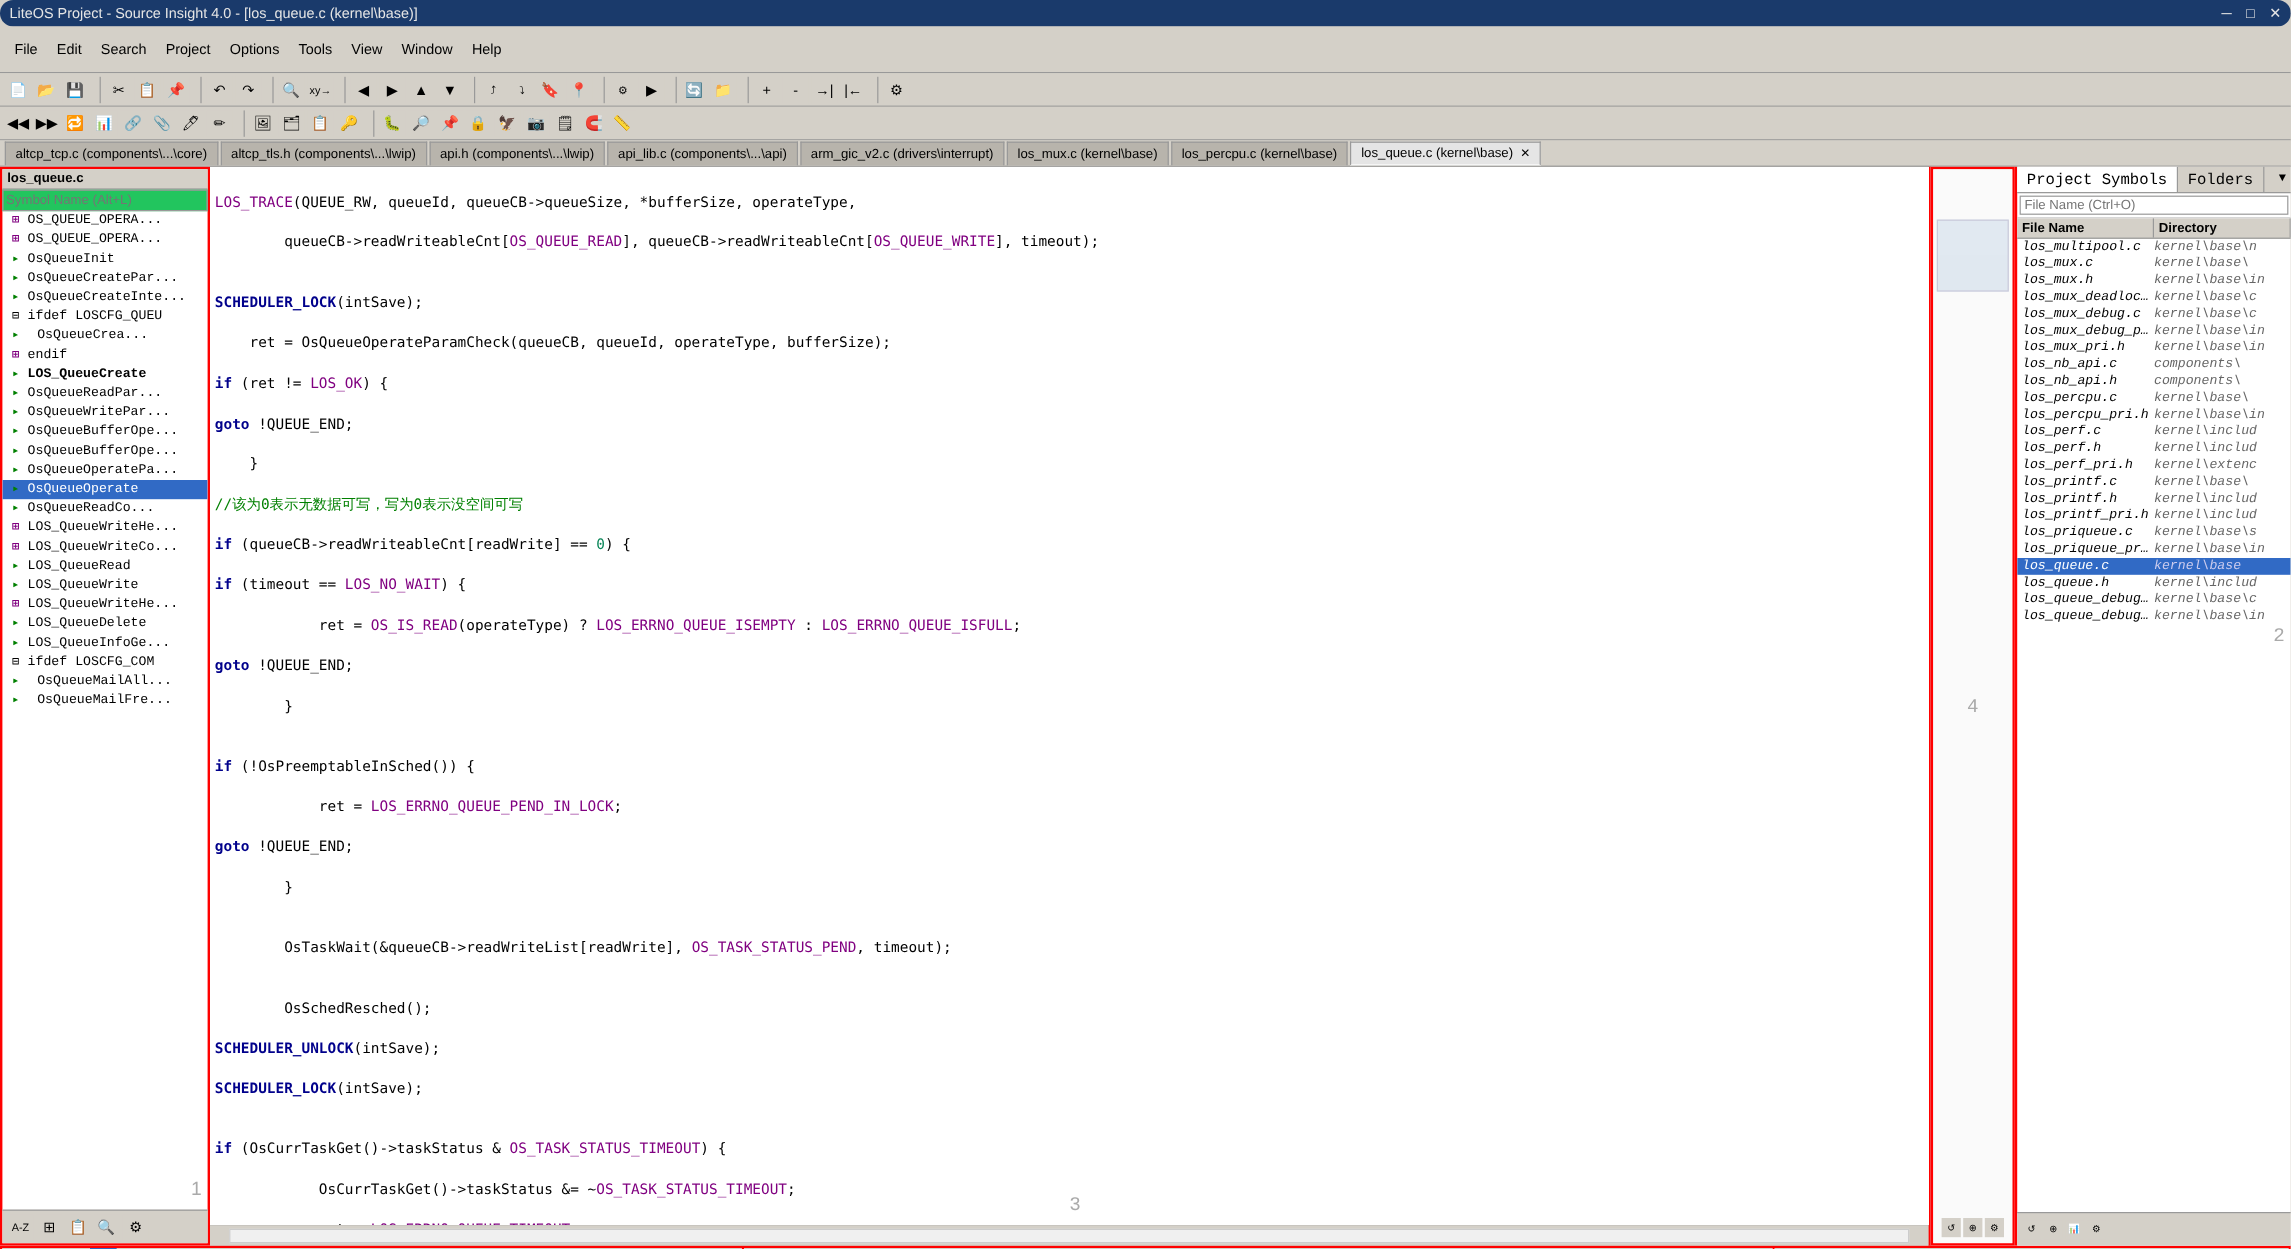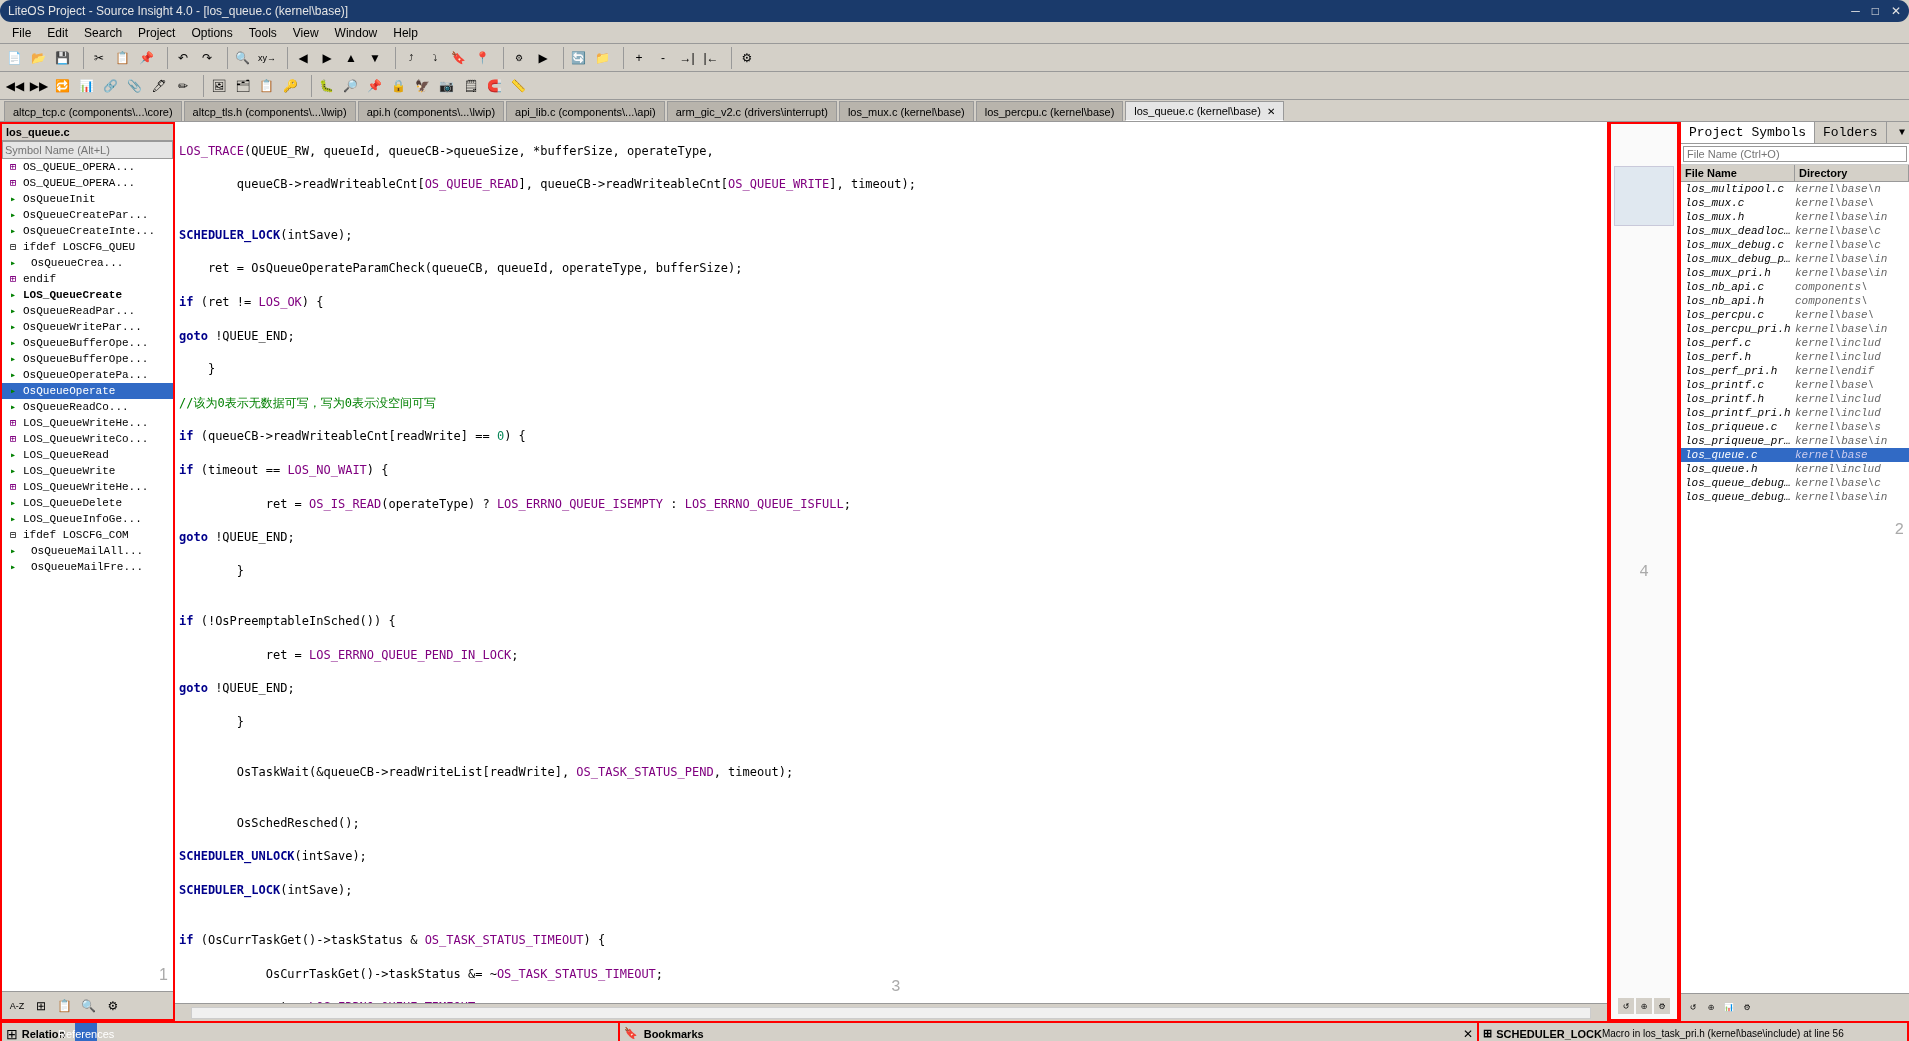--- a/index.html
+++ b/index.html
@@ -2,42 +2,42 @@
 <html><head>
   <meta charset="utf-8">
   <style>
     * { box-sizing: border-box; margin: 0; padding: 0; }
     body { font-family: 'Consolas', 'Courier New', monospace; font-size: 11px; background: #d4d0c8; overflow: hidden; width: 1909px; height: 1041px; }
     
     
     #title-bar { background: #1a3a6b; color: #e5e5e5; height: 22px; display: flex; align-items: center; justify-content: space-between; padding: 0 8px; font-size: 12px; font-family: Arial, sans-serif; border-radius: 11px; }
 
     
-    #menu-bar { background: #d4d0c8; border-bottom: 1px solid #999; height: 22px; display: flex; align-items: center; padding: 0 4px; font-family: Arial, sans-serif; font-size: 12px; }
+    #menu-bar { background: #d4d0c8; border-bottom: 1px solid #999; height: 39px; display: flex; align-items: center; padding: 0 4px; font-family: Arial, sans-serif; font-size: 12px; }
     #menu-bar .menu-item { padding: 2px 8px; cursor: pointer; }
 
     
     #toolbar { background: #d4d0c8; border-bottom: 1px solid #999; height: 28px; display: flex; align-items: center; padding: 2px 4px; gap: 2px; }
     .toolbar-btn { width: 22px; height: 22px; background: #d4d0c8; border: 1px solid transparent; cursor: pointer; display: flex; align-items: center; justify-content: center; font-size: 12px; }
     .toolbar-sep { width: 6px; height: 22px; border-right: 1px solid #999; margin: 0 2px; }
     #toolbar2 { background: #d4d0c8; border-bottom: 1px solid #999; height: 28px; display: flex; align-items: center; padding: 2px 4px; gap: 2px; }
 
     
     #tab-bar { background: #d4d0c8; border-bottom: 1px solid #999; height: 22px; display: flex; align-items: flex-end; padding-left: 4px; overflow: hidden; }
     .tab { height: 20px; padding: 2px 8px; background: #b8b4ac; border: 1px solid #999; border-bottom: none; margin-right: 2px; cursor: pointer; font-family: Arial, sans-serif; font-size: 11px; white-space: nowrap; display: flex; align-items: center; }
     .tab.active { background: #e5e5e5; border-bottom: 1px solid white; }
     .tab .close-x { margin-left: 6px; font-size: 10px; }
 
     
     #main-layout { display: flex; height: calc(1041px - 22px - 22px - 28px - 28px - 22px - 20px); }
 
     
     #left-panel { width: 175px; border-right: 2px solid red; display: flex; flex-direction: column; background: white; min-height: 0; }
     #left-panel-header { background: #d4d0c8; border-bottom: 1px solid #999; padding: 2px 4px; font-family: Arial, sans-serif; font-size: 11px; font-weight: bold; }
-    #symbol-search { width: 100%; border: 1px solid #999; background: #e5e5e5; padding: 2px; font-size: 11px; font-family: Arial, sans-serif; }
+    #symbol-search { width: 100%; border: 1px solid #999; background: #22c55e; padding: 2px; font-size: 11px; font-family: Arial, sans-serif; }
     #symbol-list { flex: 1; overflow-y: auto; overflow-x: hidden; }
     .sym-item { padding: 1px 4px; cursor: pointer; display: flex; align-items: center; gap: 3px; font-size: 11px; white-space: nowrap; }
     .sym-item.selected { background: #316ac5; color: white; }
     .sym-icon { width: 14px; height: 14px; font-size: 10px; display: inline-flex; align-items: center; justify-content: center; flex-shrink: 0; }
     .sym-icon.hash { color: #800080; font-weight: bold; }
     .sym-icon.func { color: #008000; }
     .left-panel-bottom { height: 28px; background: #d4d0c8; border-top: 1px solid #999; display: flex; align-items: center; padding: 0 4px; gap: 2px; }
 
     
     #code-area { flex: 1; display: flex; flex-direction: column; border-right: 2px solid red; min-width: 0; }
@@ -451,21 +451,21 @@
         <div class="file-item">
           <span class="file-name">los_perf.c</span>
           <span class="file-dir">kernel\includ</span>
         </div>
         <div class="file-item">
           <span class="file-name">los_perf.h</span>
           <span class="file-dir">kernel\includ</span>
         </div>
         <div class="file-item">
           <span class="file-name">los_perf_pri.h</span>
-          <span class="file-dir">kernel\endif</span>
+          <span class="file-dir">kernel\extenc</span>
         </div>
         <div class="file-item">
           <span class="file-name">los_printf.c</span>
           <span class="file-dir">kernel\base\</span>
         </div>
         <div class="file-item">
           <span class="file-name">los_printf.h</span>
           <span class="file-dir">kernel\includ</span>
         </div>
         <div class="file-item">

